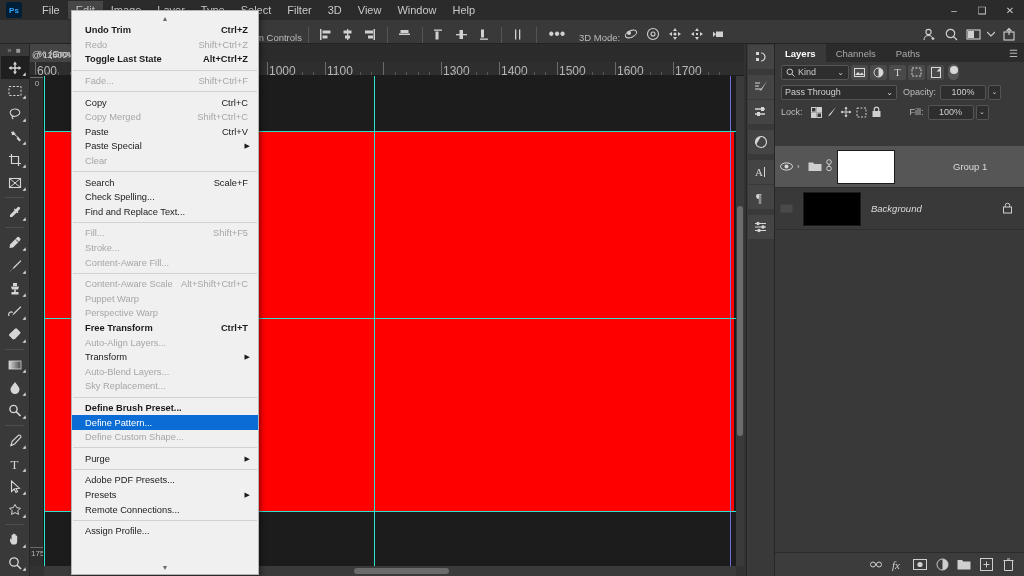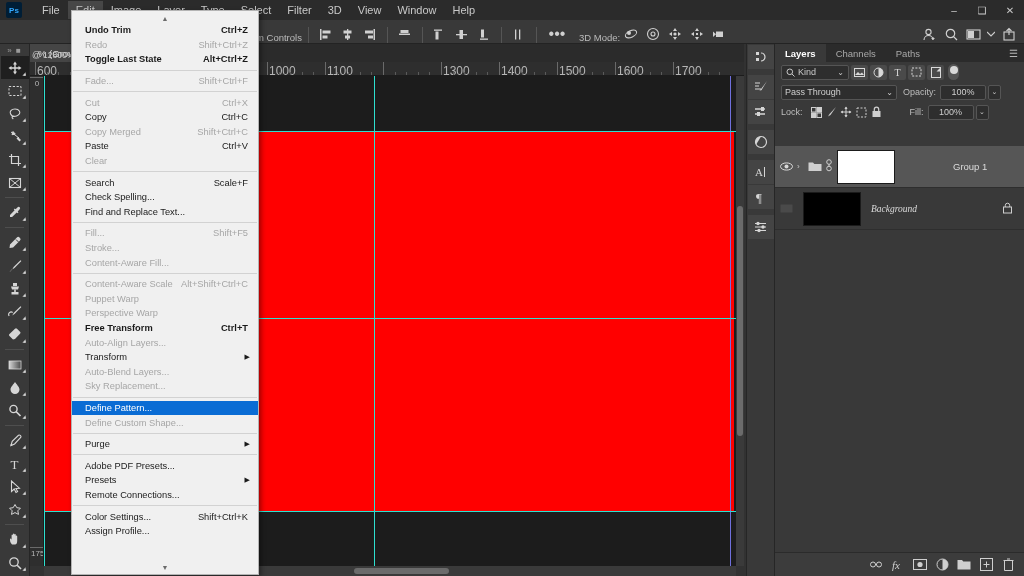--- a/index.html
+++ b/index.html
@@ -119,21 +119,21 @@
 
   .layers-list { position:absolute; left:0; top:102px; width:250px; height:440px;
     background:#393939; }
   .layer { height:42px; display:flex; align-items:center; position:relative;
     border-bottom:1px solid #2e2e2e; }
   .layer.selected { background:#565656; }
   .eye { width:22px; display:flex; align-items:center; justify-content:center;
      color:#d8d8d8; }
   .thumb-sq { width:58px; height:34px; border:1px solid #1b1b1b; }
   .layer-name { margin-left:10px; color:#dcdcdc; font-size:9.5px; }
-  .layer-name.italic { font-style:italic;font-family:Liberation Serif, serif; }
+  .layer-name.italic { font-style:italic; }
   .chev { color:#c8c8c8; font-size:8px; width:8px; }
   .folder-ico { color:#cfcfcf; margin:0 3px; }
   .panel-foot { position:absolute; left:0; bottom:0; width:250px; height:24px;
     background:#3c3c3c; border-top:1px solid #2b2b2b; display:flex;
     align-items:center; justify-content:flex-end; padding-right:6px; }
   .pf-ico { width:22px; height:22px; display:flex; align-items:center;
     justify-content:center; color:#cfcfcf; font-size:11px; }
 
   
   .dropdown { position:absolute; left:71px; top:10px; width:188px; height:565px;
@@ -784,35 +784,35 @@
         <div class="dd-item bold">
           <span>Toggle Last State</span>
           <span class="acc">Alt+Ctrl+Z</span>
         </div>
         <div class="dd-sep"></div>
         <div class="dd-item dis">
           <span>Fade...</span>
           <span class="acc">Shift+Ctrl+F</span>
         </div>
         <div class="dd-sep"></div>
-        <div class="dd-item dis">
-          <span>Cut</span>
-          <span class="acc">Ctrl+X</span>
-        </div>
         <div class="dd-item">
           <span>Copy</span>
           <span class="acc">Ctrl+C</span>
         </div>
         <div class="dd-item dis">
           <span>Copy Merged</span>
           <span class="acc">Shift+Ctrl+C</span>
         </div>
         <div class="dd-item">
           <span>Paste</span>
           <span class="acc">Ctrl+V</span>
+        </div>
+        <div class="dd-item">
+          <span>Paste Special</span>
+          <span class="sub">▶</span>
         </div>
         <div class="dd-item dis">
           <span>Clear</span>
         </div>
         <div class="dd-sep"></div>
         <div class="dd-item">
           <span>Search</span>
           <span class="acc">Scale+F</span>
         </div>
         <div class="dd-item">
@@ -854,20 +854,23 @@
           <span>Transform</span>
           <span class="sub">▶</span>
         </div>
         <div class="dd-item dis">
           <span>Auto-Blend Layers...</span>
         </div>
         <div class="dd-item dis">
           <span>Sky Replacement...</span>
         </div>
         <div class="dd-sep"></div>
+        <div class="dd-item bold">
+          <span>Define Brush Preset...</span>
+        </div>
         <div class="dd-item hl">
           <span>Define Pattern...</span>
         </div>
         <div class="dd-item dis">
           <span>Define Custom Shape...</span>
         </div>
         <div class="dd-sep"></div>
         <div class="dd-item">
           <span>Purge</span>
           <span class="sub">▶</span>
@@ -878,23 +881,19 @@
         </div>
         <div class="dd-item">
           <span>Presets</span>
           <span class="sub">▶</span>
         </div>
         <div class="dd-item">
           <span>Remote Connections...</span>
         </div>
         <div class="dd-sep"></div>
         <div class="dd-item">
-          <span>Color Settings...</span>
-          <span class="acc">Shift+Ctrl+K</span>
-        </div>
-        <div class="dd-item">
           <span>Assign Profile...</span>
         </div>
       </div>
     <div class="dd-scroll" style="position:absolute;left:0;bottom:2px;width:100%">▼</div>
   </div>
 
 </div>
 
 </body></html>

